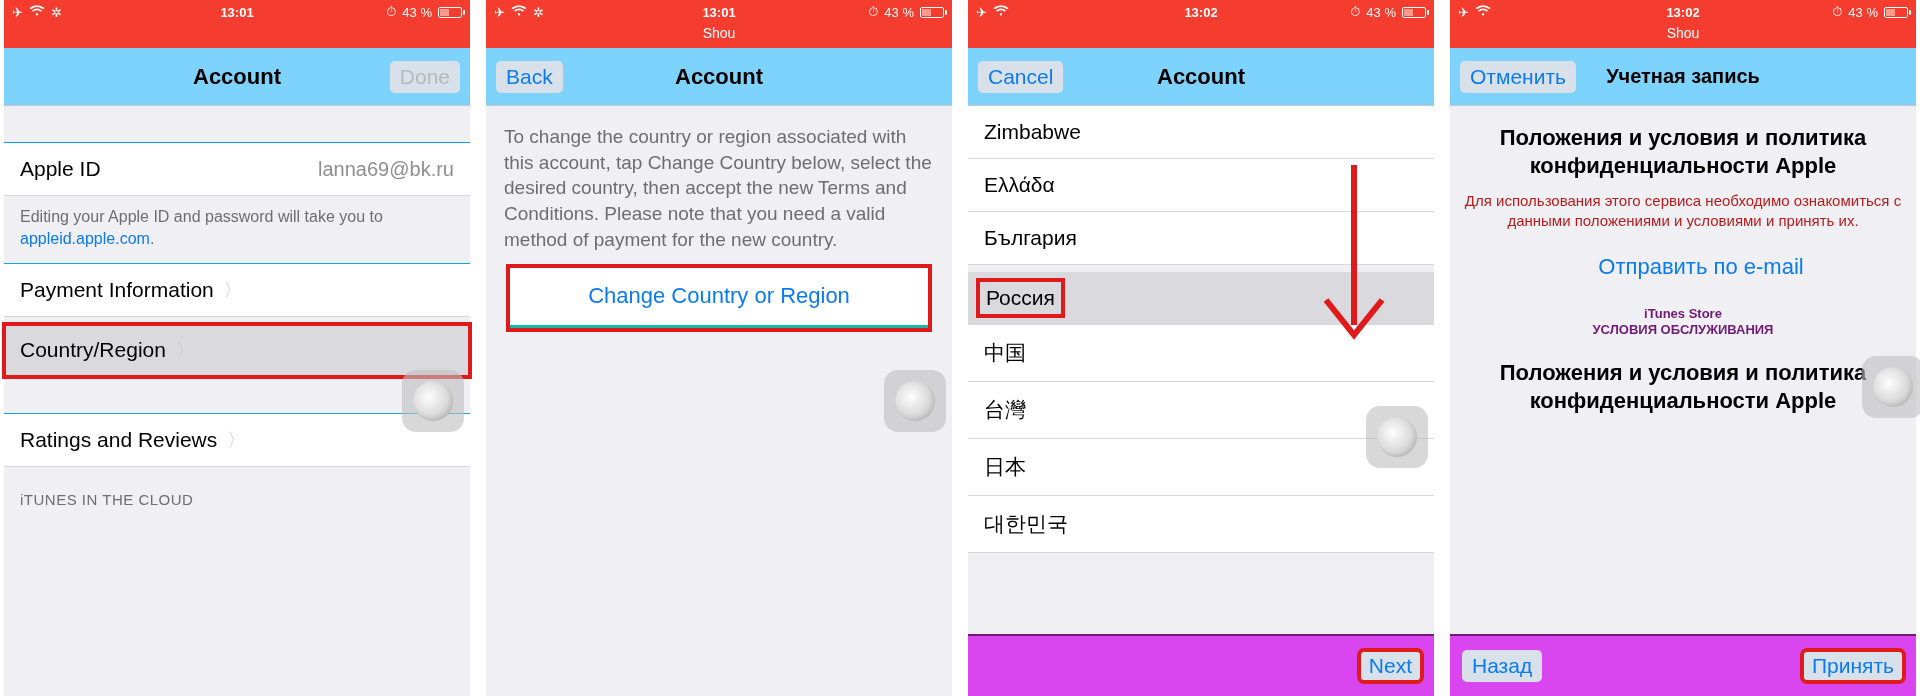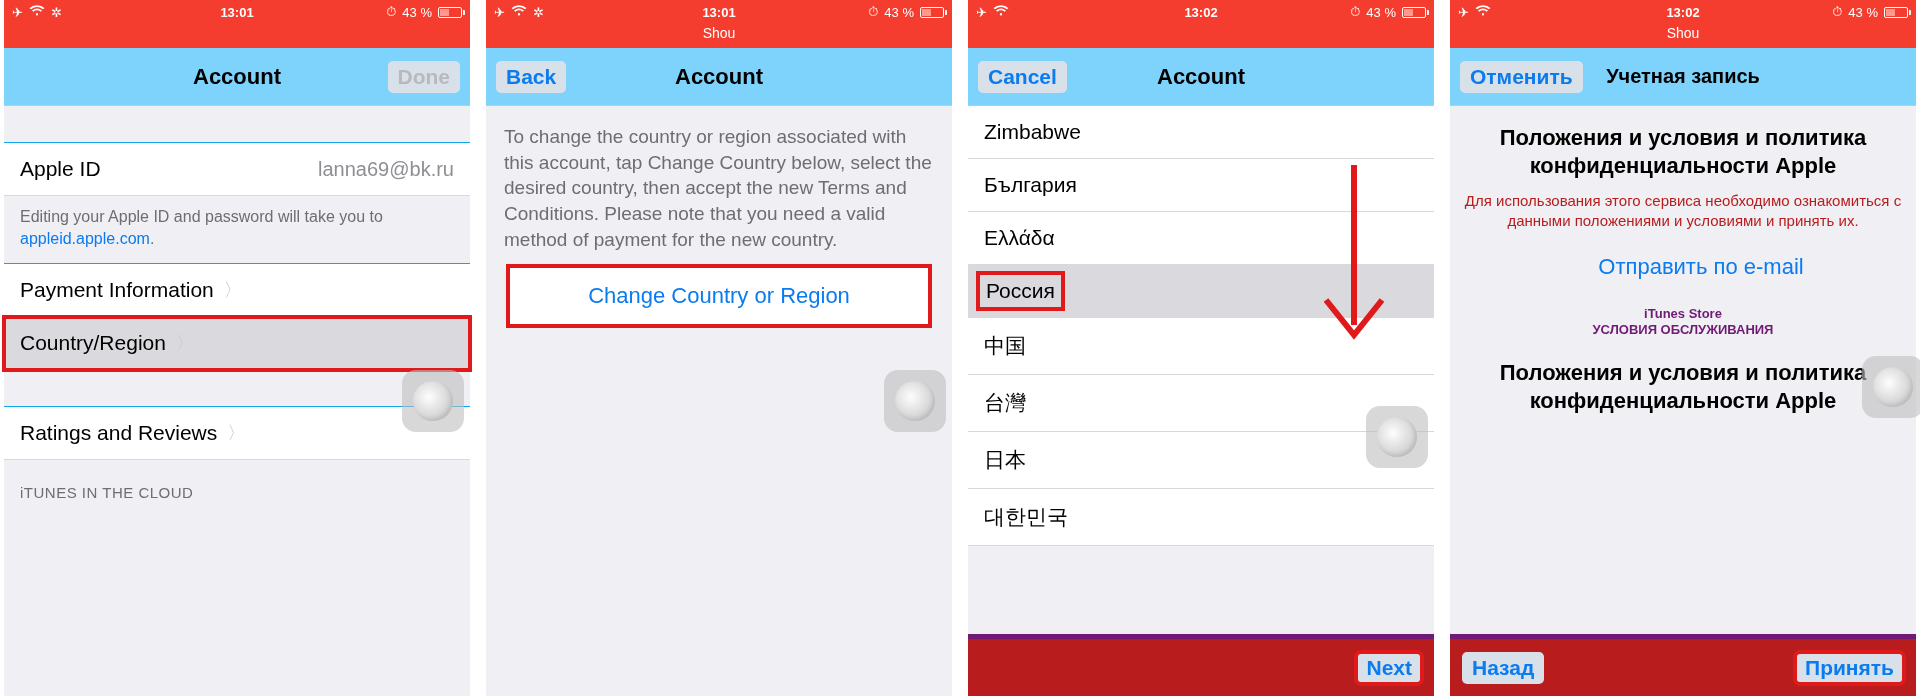--- a/index.html
+++ b/index.html
@@ -73,21 +73,20 @@
   .nav-title {
     position: absolute; left: 0; right: 0; text-align: center;
     font-size: 22px; font-weight: 600; color: #000;
   }
   .nav-btn {
     font-size: 21px; color: #0b7bf0;
     background: #d8e1ea;
     padding: 4px 10px; border-radius: 5px;
     z-index: 2;
     cursor: pointer;
-    font-weight: bold;
   }
   .nav-btn.disabled { color: #b9b9bd; }
   .nav-right { margin-left: auto; }
   
   .group-spacer { height: 36px; }
   .row {
     background: #fff; font-size: 21px; color: #000;
     padding: 14px 16px;
     border-bottom: 1px solid #d8d8dc;
     display: flex; align-items: center;
@@ -102,51 +101,51 @@
   }
   .footer-note a { color: #0b7bf0; text-decoration: none; }
   .section-header {
     font-size: 15px; color: #6d6d72; padding: 24px 16px 8px;
     letter-spacing: 0.5px;
   }
   .highlight {
     outline: 4px solid #e01a1a;
     outline-offset: -2px;
   }
-  .row.selected { background: #d9d9de; }
+  .row.selected { background: #d9d9de; margin-top: 7px; }
   .desc-block {
     font-size: 19px; color: #6d6d72; padding: 18px 18px 14px;
     line-height: 1.35;
   }
   .change-btn {
     display: block; text-align: center;
     color: #0b7bf0; font-size: 22px;
     background: #fff;
     border-top: 1px solid #d8d8dc;
-    border-bottom: 1px solid #14b8a6;
+    border-bottom: 5px solid #14b8a6;
     padding: 16px 0;
   }
   
   .blob {
     position: absolute;
     width: 62px; height: 62px;
     background: rgba(190,190,190,0.6);
     border-radius: 14px;
     display: flex; align-items: center; justify-content: center;
   }
   .blob .inner {
     width: 40px; height: 40px; border-radius: 50%;
     background: radial-gradient(circle at 40% 40%, #fdfdfd, #cfcfcf 70%);
     box-shadow: inset -2px -2px 4px rgba(0,0,0,0.1);
   }
   
   .bottombar {
     margin-top: auto;
-    height: 62px; background: #b91c1c;
-    border-top: 5px solid #701a75;
+    height: 62px; background: #d946ef;
+    border-top: 2px solid #701a75;
     display: flex; align-items: center;
     padding: 16px 12px;
     position: relative;
   }
   
   .arrow-svg {
     position: absolute;
     right: 40px; top: 54px;
     width: 80px; height: 200px;
     pointer-events: none;
@@ -296,22 +295,22 @@
     <div class="subtitle"></div>
 
     <div class="navbar">
       <span class="nav-btn">Cancel</span>
       <span class="nav-title">Account</span>
     </div>
 
     <div style="position:relative; flex:1; overflow:hidden;">
       <div id="country-list">
           <div class="row">Zimbabwe</div>
+          <div class="row">Ελλάδα</div>
           <div class="row">България</div>
-          <div class="row">Ελλάδα</div>
           <div class="row selected">
             <span style="outline: rgb(224, 26, 26) solid 4px; outline-offset: 4px; padding: 0px 2px;">Россия</span>
           </div>
           <div class="row">中国</div>
           <div class="row">台灣</div>
           <div class="row">日本</div>
           <div class="row">대한민국</div>
         </div>
 
       <svg class="arrow-svg" viewBox="0 0 80 200">

